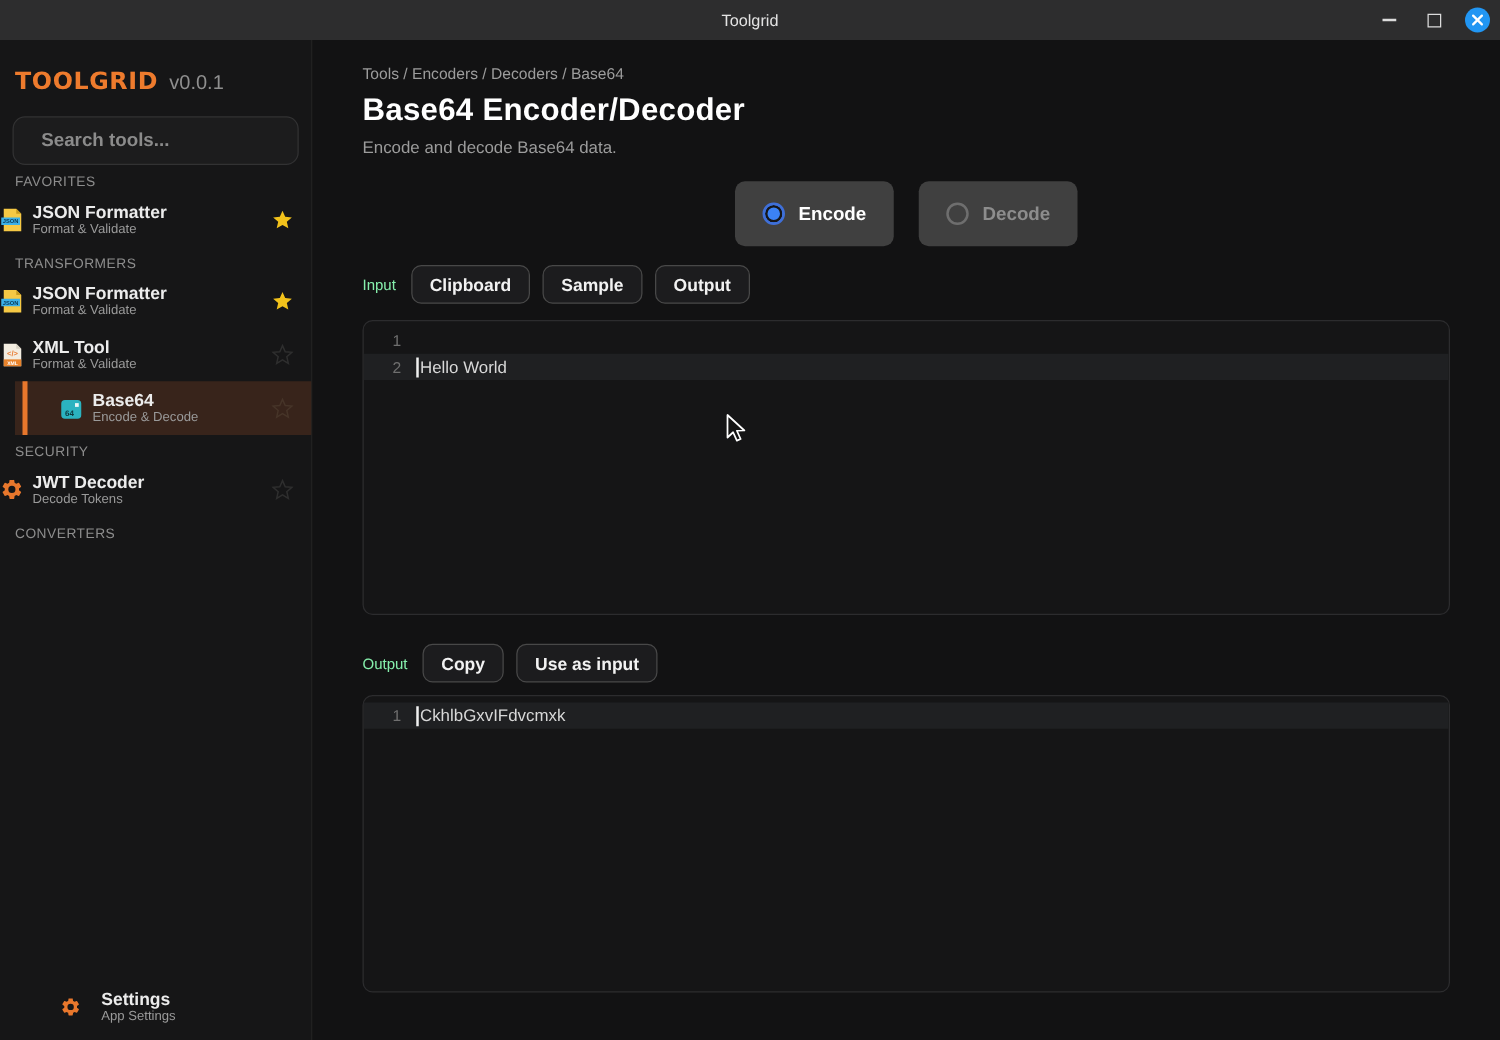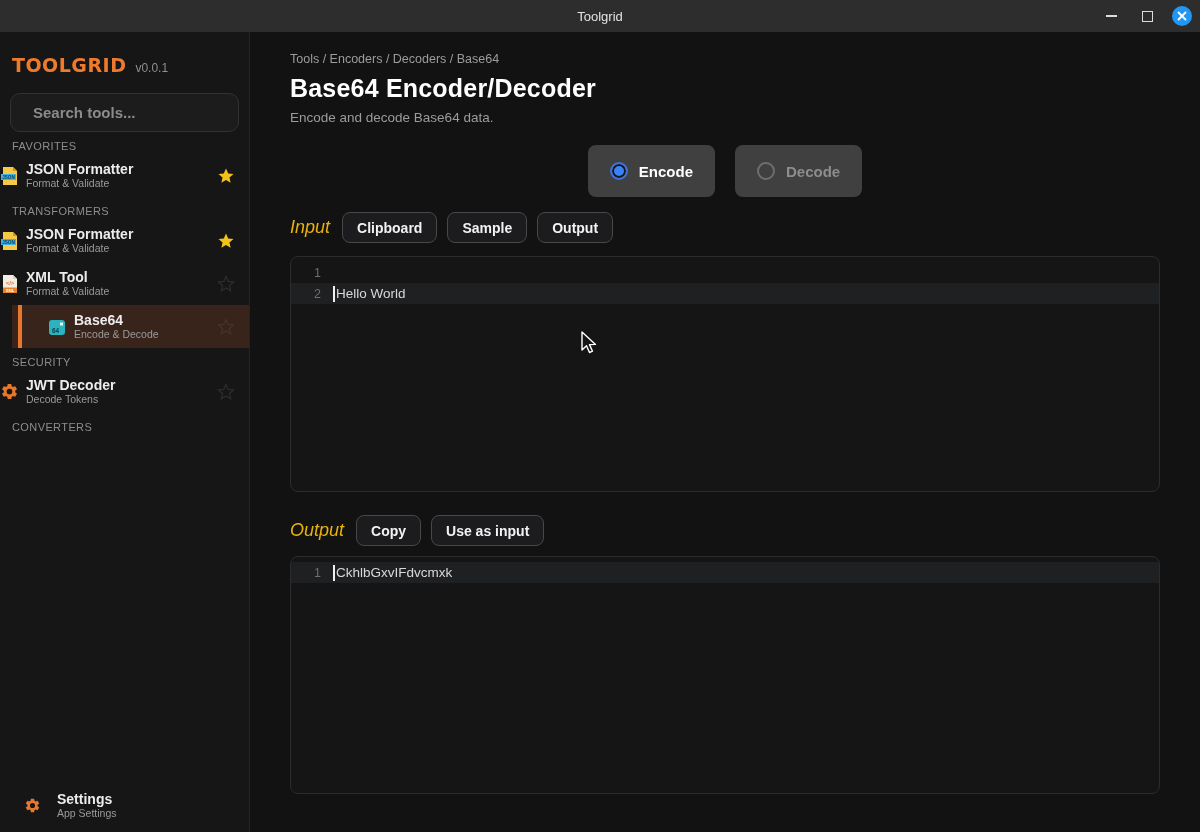--- a/index.html
+++ b/index.html
@@ -20,61 +20,61 @@
 
   
   .app { display:flex; height:800px; }
   .sidebar { position:relative; width:250px; background:#161617; border-right:1px solid #242425; flex-shrink:0; }
   .main { flex:1; background:#121213; padding:20px 40px 0 40px; position:relative; }
 
   
   .logo-row { display:flex; align-items:baseline; gap:9px; padding:22px 12px 0 12px; }
   .logo { color:#ee7b2d; font-weight:900; font-size:19px; letter-spacing:.5px;
           font-family:"DejaVu Sans", sans-serif; }
-  .version { color:#8f8f8f; font-size:12px; }
+  .version { color:#8f8f8f; font-size:16px; }
   .searchbox { margin:17px 10px 0 10px; height:39px; background:#1c1c1d; border:1px solid #323233;
                border-radius:10px; display:flex; align-items:center; padding:0 12px; gap:10px; }
   .searchbox input { flex:1; background:transparent; border:none; outline:none; color:#e5e5e5;
                      font-size:15px; font-family:"Liberation Sans", sans-serif;font-weight:bold; }
   .searchbox input::placeholder { color:#8b8b8b; }
 
   .section-label { color:#8d8d8d; font-size:11px; letter-spacing:.4px; padding:0 12px;
                    margin-top:8px; margin-bottom:2px; }
   .tool-item { position:relative; height:43px; display:flex; align-items:center;
                cursor:pointer; }
   .tool-item.selected { background:#38241b; margin-left:12px; padding-left:36px; }
   .tool-item.selected .indicator { position:absolute; left:6px; top:0; bottom:0; width:4px; background:#e8772c; }
   .ticon { width:20px; height:20px; flex-shrink:0; display:flex; }
   .tmeta { margin-left:6px; flex:1; min-width:0; }
   .ttitle { color:#ececec; font-size:14px; font-weight:700; line-height:15px; }
   .tsub { color:#9a9a9a; font-size:10.5px; line-height:12px; }
   .star { width:18px; height:18px; margin-right:14px; flex-shrink:0; display:flex; cursor:pointer; }
 
   .settings-row { position:absolute; left:0; right:0; bottom:10px; height:34px; display:flex;
-                  align-items:center; padding-left:24px; cursor:pointer; }
+                  align-items:center; padding-left:48px; cursor:pointer; }
   .settings-row .tmeta { margin-left:16px; }
 
   
   .breadcrumb { color:#9c9c9c; font-size:12.5px; }
   .page-title { color:#ffffff; font-size:25px; font-weight:700; margin-top:8px; letter-spacing:.2px; }
   .page-sub { color:#9c9c9c; font-size:13.5px; margin-top:7px; }
 
   
   .mode-row { display:flex; justify-content:center; gap:20px; margin-top:20px; }
   .mode-pill { height:52px; border-radius:8px; background:#404040; display:flex; align-items:center;
                gap:11px; padding:0 22px; cursor:pointer; }
   .radio-on { width:18px; height:18px; border-radius:50%; border:2px solid #3f6fd8;
               background:#3b82f6; box-shadow:inset 0 0 0 2px #15161a; }
   .radio-off { width:18px; height:18px; border-radius:50%; border:2px solid #6e6e6e; background:transparent; }
   .mode-label-on { color:#ffffff; font-size:15px; font-weight:700; }
   .mode-label-off { color:#8d8d8d; font-size:15px; font-weight:600; }
 
   
   .action-row { display:flex; align-items:center; gap:10px; margin-top:15px; }
-  .io-label { color:#eab308; font-size:18px; margin-right:2px;font-style:italic; }
+  .io-label { color:#86efac; font-size:12px; margin-right:2px; }
   .btn { height:31px; padding:0 14px; background:#1c1c1e; border:1px solid #484848; border-radius:8px;
          color:#f2f2f2; font-size:14px; font-weight:700; cursor:pointer;
          font-family:"Liberation Sans", sans-serif; }
   .editor { margin-top:13px; background:#151516; border:1px solid #2c2c2e; border-radius:8px;
             padding-top:5px; overflow:hidden; position:relative; }
   .editor.input-ed { height:236px; }
   .editor.output-ed { height:238px; margin-top:10px; }
   .line { display:flex; align-items:center; height:21px; }
   .line.active { background:#1f2022; }
   .ln { width:42px; text-align:right; padding-right:12px; color:#6f6f6f; font-size:12.5px; flex-shrink:0; }

